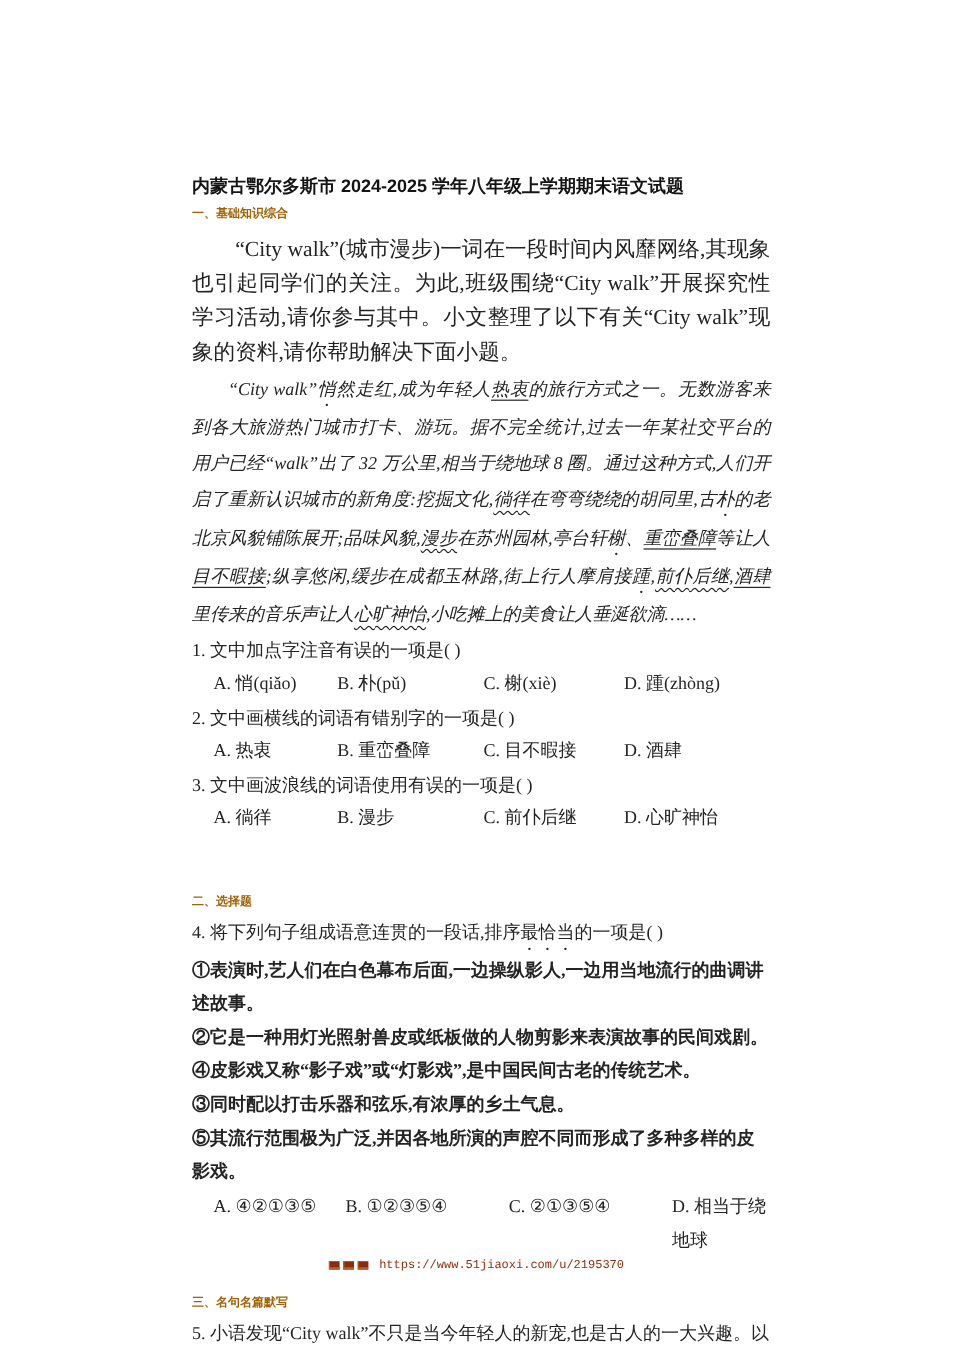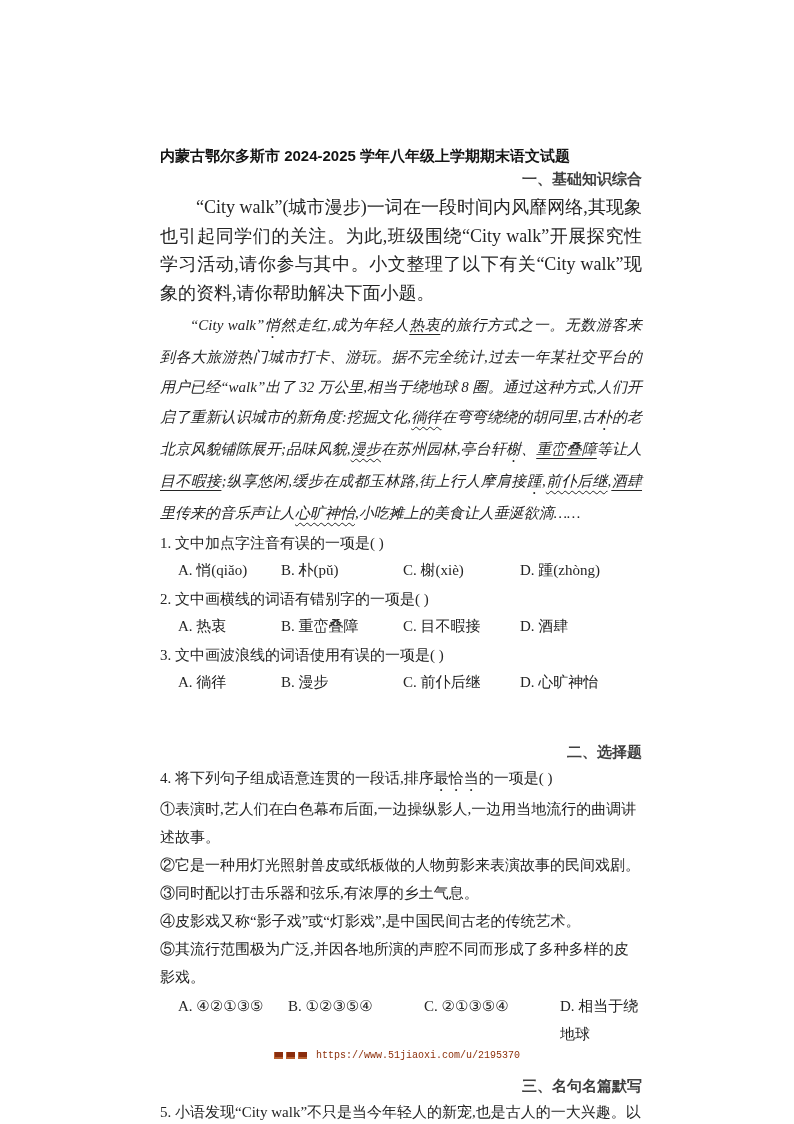--- a/index.html
+++ b/index.html
@@ -19,24 +19,23 @@
   .doc-title{
     font-family:"Liberation Sans", sans-serif;
     font-weight:700;
     font-size:15px;
     line-height:23px;
     color:#141414;
   }
   .sec-heading{
     font-family:"Liberation Sans", sans-serif;
     font-weight:700;
-    font-size:15px;
+    font-size:10px;
     line-height:23px;
-    color:#404040;
-    text-align:right;
+    color:#a16207;
   }
   .intro{
     margin:3px 0 0 0;
     font-size:18px;
     line-height:28.5px;
     text-align:justify;
     text-indent:2em;
   }
   .passage{
     margin:3px 0 0 0;
@@ -72,20 +71,21 @@
     padding-left:18px;
     font-size:15px;
     line-height:28px;
     margin-top:1px;
   }
   .sec2{ margin-top:44px; }
   .sec3{ margin-top:26px; }
   .sentence{
     font-size:15px;
     line-height:28px;
+    font-weight:bold;
   }
   .footer{
     position:absolute;
     left:0;right:0;top:1050px;
     text-align:center;
     font-family:"Liberation Mono", monospace;
     font-size:10px;
     color:#8c2f0a;
     white-space:nowrap;
   }
@@ -135,22 +135,22 @@
       <span>B. 漫步</span>
       <span>C. 前仆后继</span>
       <span>D. 心旷神怡</span>
     </div>
 
     <div class="sec2">
       <div class="sec-heading">二、选择题</div>
       <div class="q-stem"><span>4. 将下列句子组成语意连贯的一段话,排序</span><span class="seg-d">最恰当</span><span>的一项是(  )</span></div>
       <div class="sentence">①表演时,艺人们在白色幕布后面,一边操纵影人,一边用当地流行的曲调讲述故事。</div>
       <div class="sentence">②它是一种用灯光照射兽皮或纸板做的人物剪影来表演故事的民间戏剧。</div>
+      <div class="sentence">④皮影戏又称“影子戏”或“灯影戏”,是中国民间古老的传统艺术。</div>
       <div class="sentence">③同时配以打击乐器和弦乐,有浓厚的乡土气息。</div>
-      <div class="sentence">④皮影戏又称“影子戏”或“灯影戏”,是中国民间古老的传统艺术。</div>
       <div class="sentence">⑤其流行范围极为广泛,并因各地所演的声腔不同而形成了多种多样的皮影戏。</div>
       <div class="opts-q4">
         <span>A. ④②①③⑤</span>
         <span>B. ①②③⑤④</span>
         <span>C. ②①③⑤④</span>
         <span>D. 相当于绕地球</span>
       </div>
     </div>
 
     <div class="sec3">

